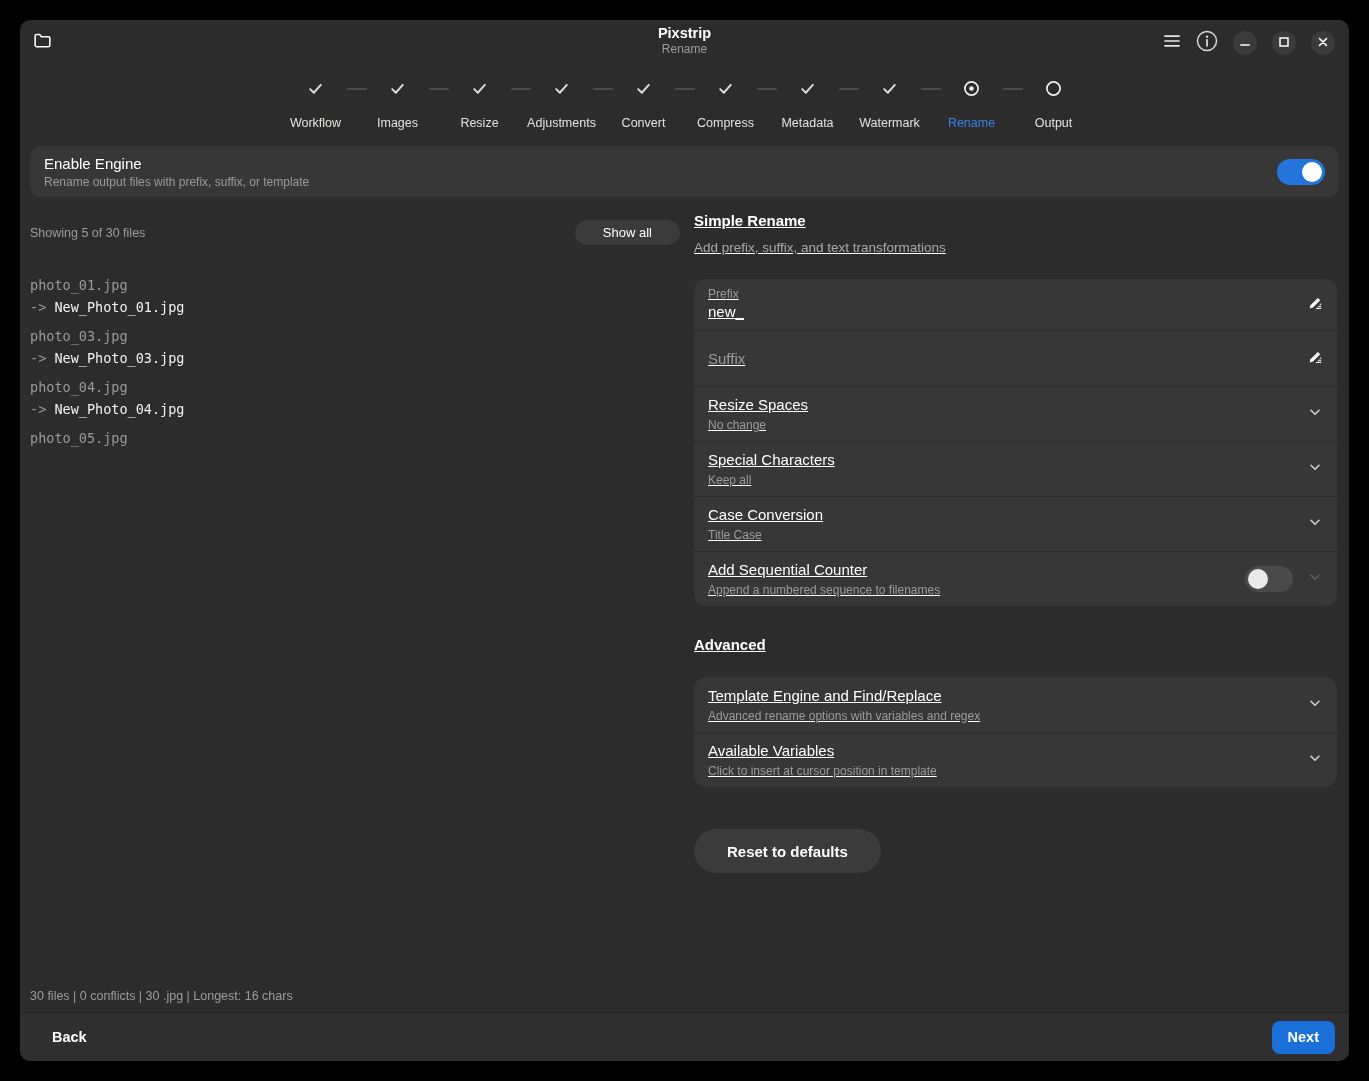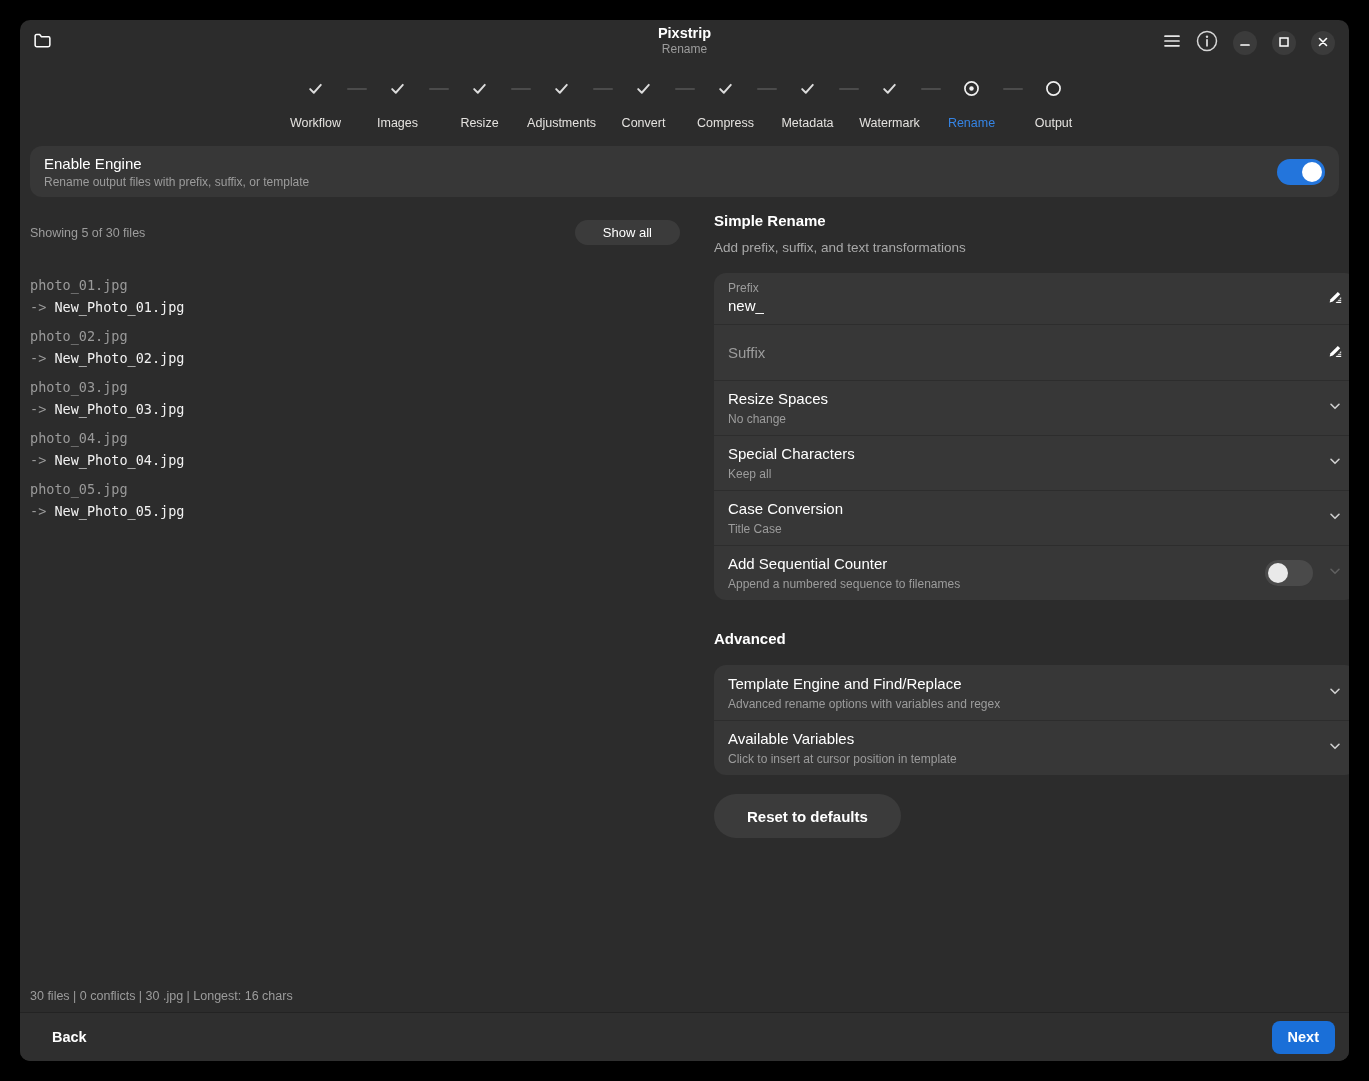--- a/index.html
+++ b/index.html
@@ -60,40 +60,40 @@
   .pill-btn{background:var(--pill-bg);border:none;color:#fff;cursor:pointer;
             border-radius:21px;height:25px;padding:0 28px;font-size:13px;
             font-family:"Liberation Sans",sans-serif;}
   .file-list{margin-top:20px;font-family:"DejaVu Sans Mono",monospace;font-size:13.5px;}
   .file-entry{margin-bottom:7px;}
   .file-entry .orig{color:#9a9a9a;line-height:22px;}
   .file-entry .new-line{color:#f2f2f2;line-height:22px;}
   .file-entry .arrow{color:#9a9a9a;}
 
   
-  .right-panel{position:absolute;left:694px;top:186px;width:643px;}
+  .right-panel{position:absolute;left:674px;top:186px;width:643px;text-decoration:underline;}
   .panel-title{font-size:15px;font-weight:bold;line-height:20px;margin-top:5px;}
   .panel-sub{font-size:13.5px;color:#a9a9a9;margin-top:9px;}
-  .card{background:var(--card-bg);border-radius:12px;margin-top:18px;overflow:hidden;}
+  .card{background:var(--card-bg);border-radius:12px;margin-top:24px;overflow:hidden;}
   .row{display:flex;align-items:center;justify-content:space-between;
        padding:0 14px;cursor:pointer;}
   .row + .row{border-top:1px solid var(--divider);}
   .row-texts .t{font-size:15px;line-height:20px;}
   .row-texts .s{font-size:12px;line-height:16px;color:var(--dim);margin-top:2px;}
   .row.h55{height:55px;}
   .prefix-row{height:51px;}
   .field-label{font-size:12px;color:var(--dim);line-height:15px;}
   .field-value{font-size:15px;line-height:20px;}
   .suffix-row{height:56px;}
   .placeholder{font-size:15px;color:var(--dim);}
   .chev{flex-shrink:0;color:#cfcfcf;}
   .chev.dim{color:#5f5f5f;}
   .row-end{display:flex;align-items:center;gap:14px;}
   .advanced-title{font-size:15px;font-weight:bold;margin-top:30px;}
-  .reset-btn{margin-top:19px;background:var(--pill-bg);color:#fff;border:none;
+  .reset-btn{margin-top:42px;background:var(--pill-bg);color:#fff;border:none;
              cursor:pointer;height:44px;padding:0 33px;border-radius:22px;
              font-size:15px;font-weight:bold;font-family:"Liberation Sans",sans-serif;}
 
   
   .statusbar{position:absolute;left:10px;bottom:58px;font-size:12.5px;color:var(--dim);}
   .footer{position:absolute;left:0;right:0;bottom:0;height:49px;background:#2f2f2f;
           border-top:1px solid #232323;display:flex;align-items:center;
           justify-content:space-between;padding:0 14px 0 28px;}
   .back-btn{background:none;border:none;color:#fff;font-size:14.5px;font-weight:bold;
             cursor:pointer;font-family:"Liberation Sans",sans-serif;padding:8px 4px;}
@@ -268,34 +268,29 @@
     <div class="summary-row">
       <span class="summary">Showing 5 of 30 files</span>
       <button class="pill-btn">Show all</button>
     </div>
     <div class="file-list" id="fileList">
         <div class="file-entry">
           <div class="orig">photo_01.jpg</div>
           <div class="new-line"><span class="arrow">-&gt;</span> <span class="new">New_Photo_01.jpg</span></div>
         </div>
         <div class="file-entry">
-          <div class="orig">photo_02.jpg</div>
-          <div class="new-line"><span class="arrow">-&gt;</span> <span class="new">New_Photo_02.jpg</span></div>
-        </div>
-        <div class="file-entry">
           <div class="orig">photo_03.jpg</div>
           <div class="new-line"><span class="arrow">-&gt;</span> <span class="new">New_Photo_03.jpg</span></div>
         </div>
         <div class="file-entry">
           <div class="orig">photo_04.jpg</div>
           <div class="new-line"><span class="arrow">-&gt;</span> <span class="new">New_Photo_04.jpg</span></div>
         </div>
         <div class="file-entry">
           <div class="orig">photo_05.jpg</div>
-          <div class="new-line"><span class="arrow">-&gt;</span> <span class="new">New_Photo_05.jpg</span></div>
         </div>
       </div>
   </div>
 
   <div class="right-panel">
     <div class="panel-title">Simple Rename</div>
     <div class="panel-sub">Add prefix, suffix, and text transformations</div>
 
     <div class="card">
       <div class="row prefix-row">

